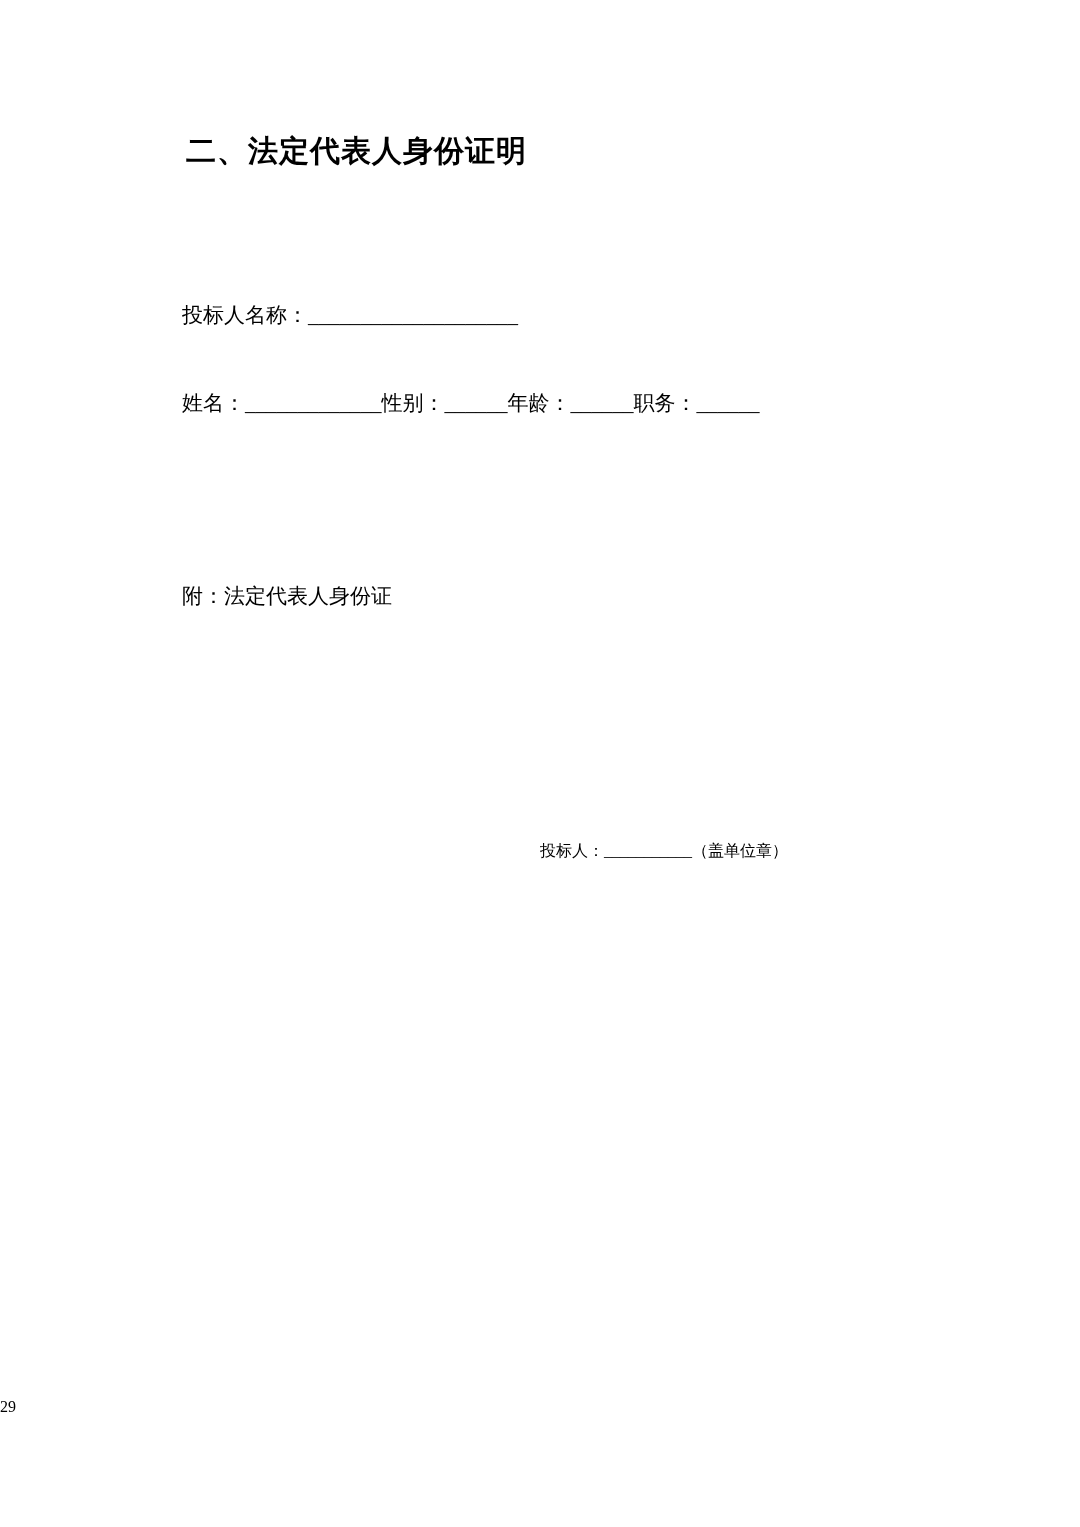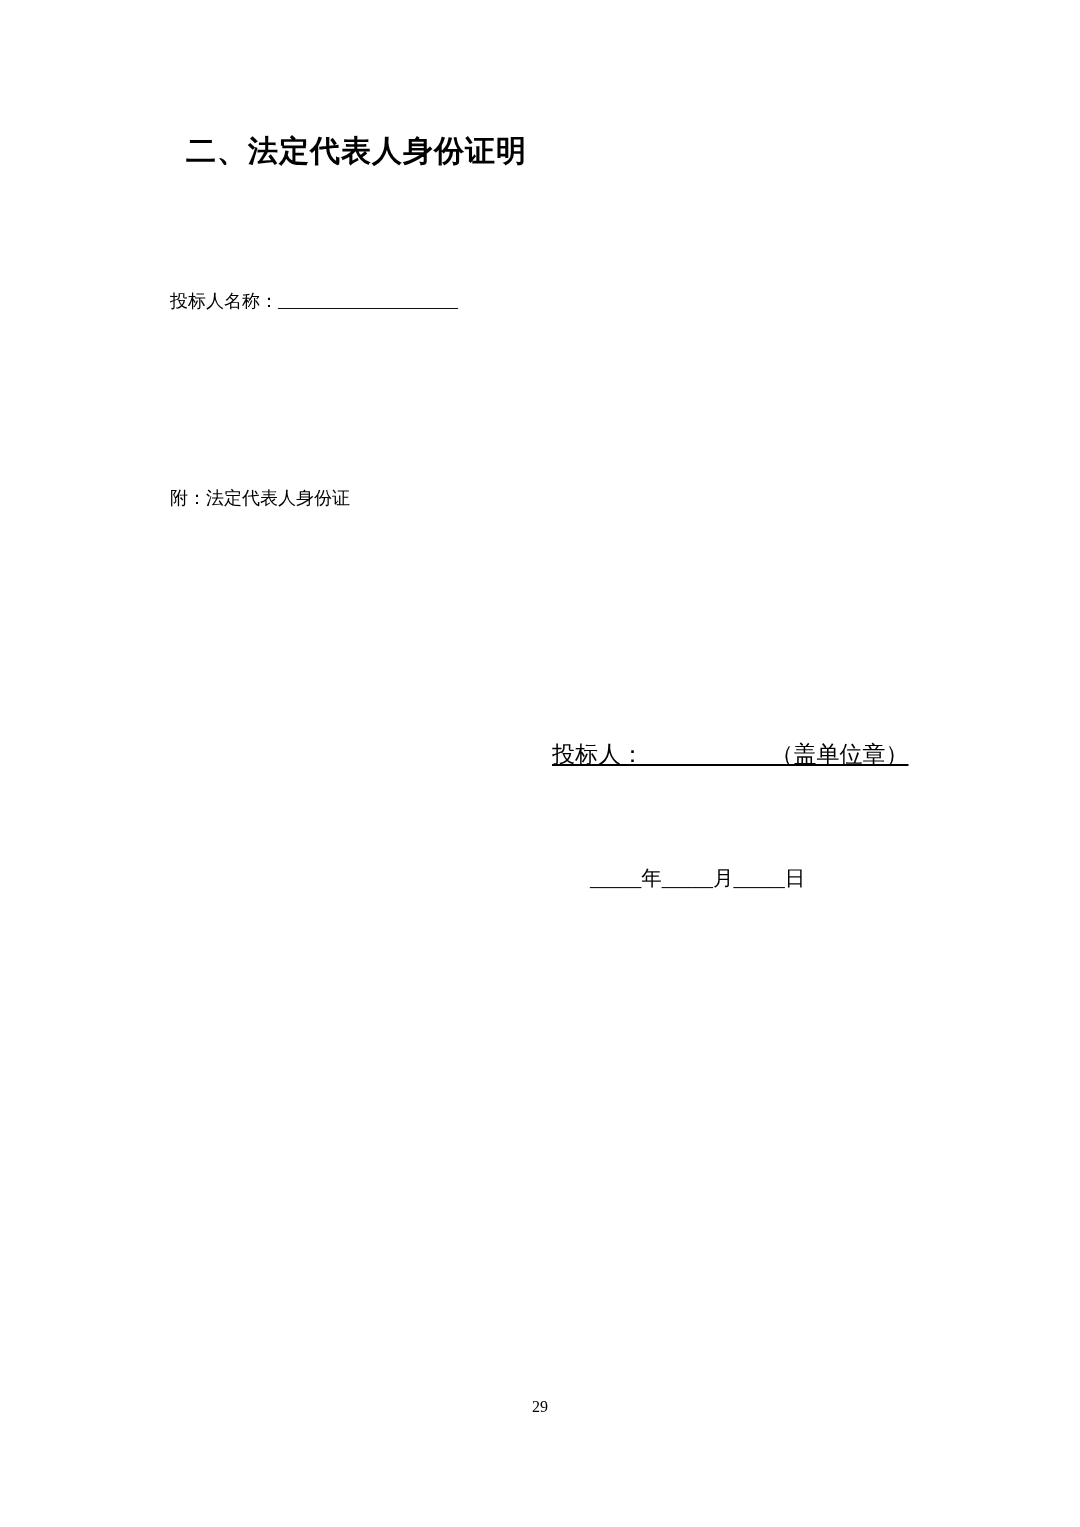--- a/index.html
+++ b/index.html
@@ -31,93 +31,92 @@
   }
   .doc-title {
     font-size: 30px;
     font-weight: bold;
     letter-spacing: 1px;
     margin-top: 130px;
     margin-left: 16px;
     line-height: 1.4;
   }
   .body-line {
-    font-size: 18px;
+    font-size: 21px;
     line-height: 1.5;
     white-space: pre-wrap;
-    margin: 0;
+    margin: 12px;
   }
   .gap-1 { height: 96px; }
   .gap-2 { height: 32px; }
   .gap-3 { height: 34px; }
   .gap-4 { height: 26px; }
   .gap-5 { height: 78px; }
   .gap-6 { height: 74px; }
   .gap-7 { height: 140px; }
   .gap-8 { height: 78px; }
   .indent {
     padding-left: 34px;
   }
   .right-line {
-    font-size: 23px;
+    font-size: 16px;
     line-height: 1.5;
-    margin: 12px;
+    margin: 0;
     padding-left: 370px;
     white-space: pre-wrap;
-    text-decoration: underline;
   }
   .date-line {
     font-size: 20.5px;
     line-height: 1.5;
     margin: 0;
     padding-left: 420px;
     white-space: pre-wrap;
   }
   .page-number {
     position: absolute;
     left: 0;
     top: 1398px;
     width: 1080px;
-    text-align: center;
+    text-align: left;
     font-size: 16px;
     font-family: "Liberation Serif", "DejaVu Serif", serif;
   }
 </style>
 </head>
 <body>
 
 <div class="page">
   <div class="content">
 
     <h1 class="doc-title">二、法定代表人身份证明</h1>
 
     <div class="gap-1"></div>
 
     <p class="body-line">投标人名称：____________________</p>
 
     <div class="gap-2"></div>
 
+    <p class="body-line">姓名：_____________性别：______年龄：______职务：______</p>
 
     <div class="gap-3"></div>
 
 
     <div class="gap-4"></div>
 
 
     <div class="gap-5"></div>
 
     <p class="body-line">附：法定代表人身份证</p>
 
     <div class="gap-6"></div>
 
 
     <div class="gap-7"></div>
 
     <p class="right-line">投标人：___________（盖单位章）</p>
 
     <div class="gap-8"></div>
 
-    <p class="date-line">_____年_____月_____日</p>
 
   </div>
 
   <div class="page-number">29</div>
 </div>
 
 </body></html>

